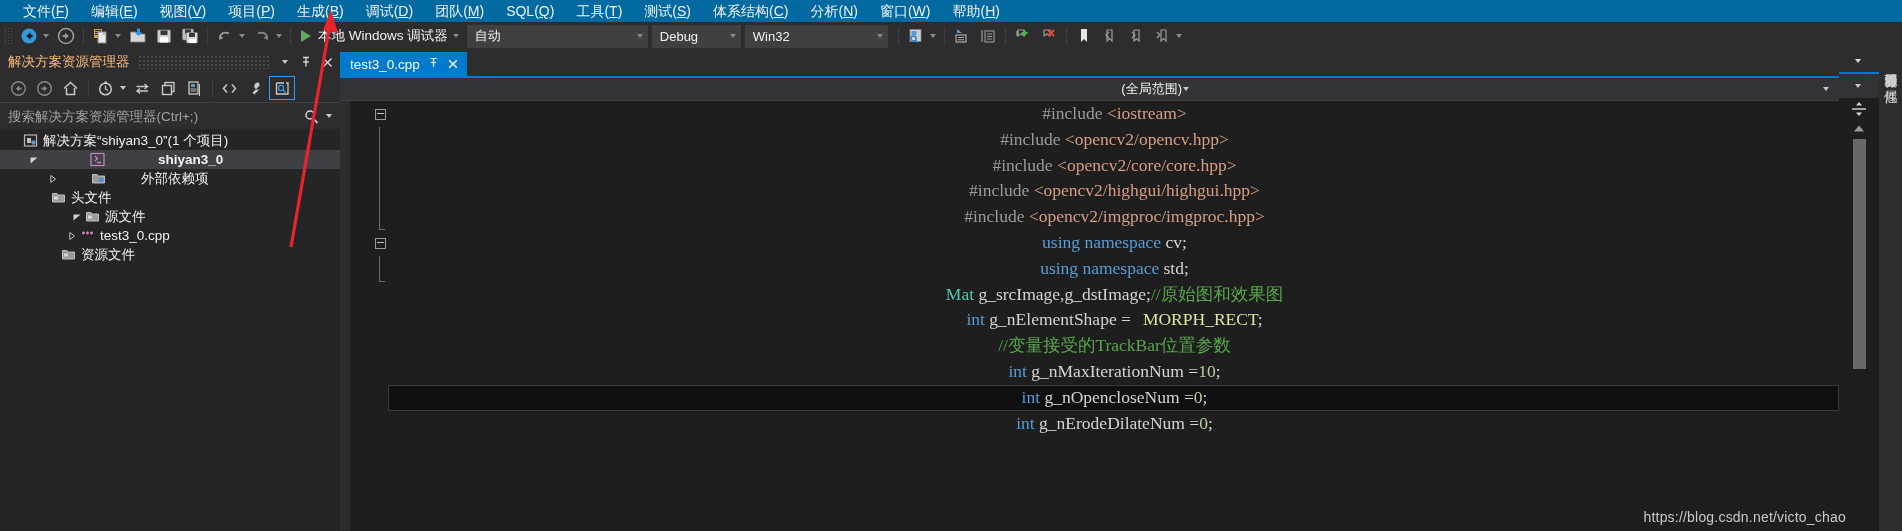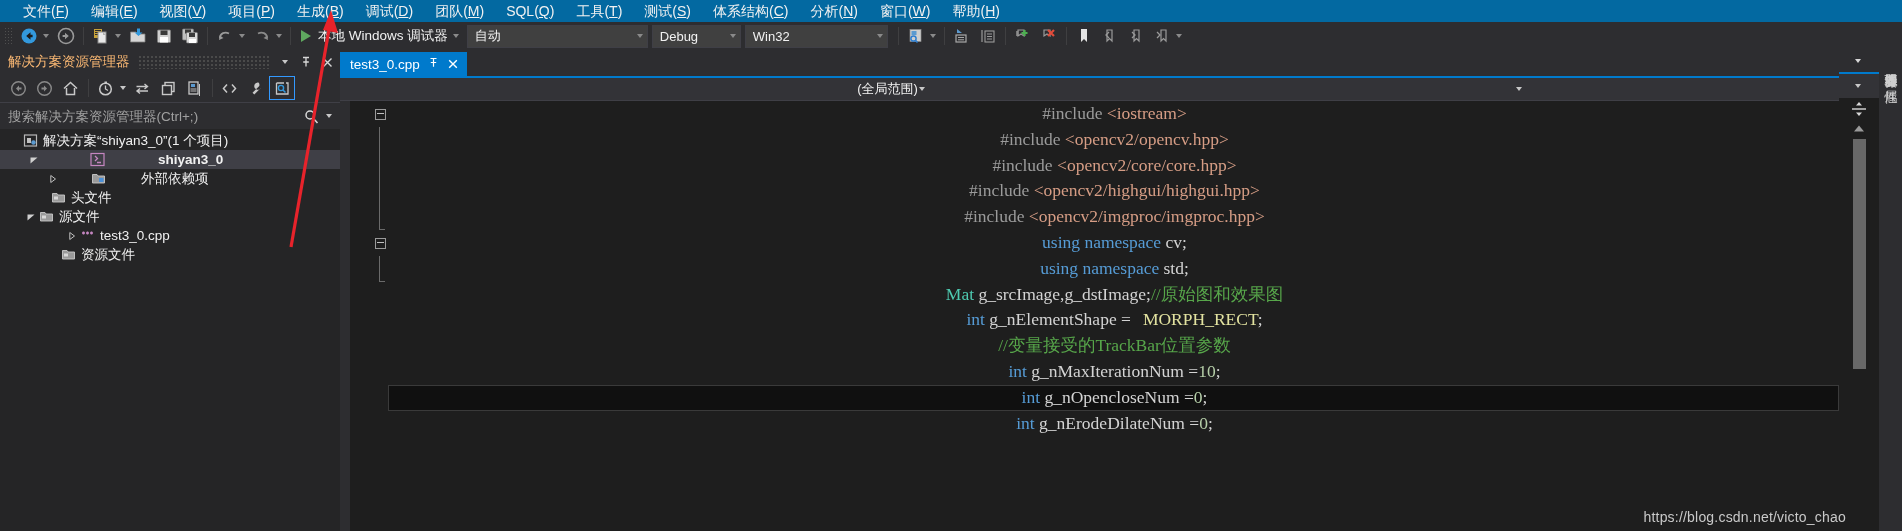--- a/index.html
+++ b/index.html
@@ -60,21 +60,21 @@
   .tabstrip{height:26px;display:flex;align-items:flex-end;background:#2d2d30;flex:0 0 auto;position:relative;}
   .tab{height:24px;display:flex;align-items:center;background:#007acc;color:#ffffff;padding:0 6px 0 10px;font-size:13.5px;}
   .tab .tname{margin-right:8px;white-space:nowrap;}
   .tab .tpin{margin-right:6px;font-size:12px;color:#fff;}
   .tab .tclose{font-size:13px;color:#fff;padding:0 3px;}
   .tabstrip-fill{flex:1 1 auto;height:24px;}
   .tab-underline{height:2px;background:#007acc;flex:0 0 auto;}
   .scopebar{height:22px;background:#333337;display:flex;align-items:center;flex:0 0 auto;
             border-bottom:1px solid #3f3f46;}
   .scope-left{flex:0 0 245px;height:22px;}
-  .scope-combo{flex:1 1 auto;height:22px;display:flex;align-items:center;justify-content:center;
+  .scope-combo{flex:1 1 auto;height:22px;display:flex;align-items:center;justify-content:flex-end;
                padding:0 6px 0 8px;color:#f1f1f1;font-size:13px;}
   .scope-combo2{flex:0 0 600px;}
 
   .codearea{flex:1 1 auto;display:flex;min-height:0;background:#1e1e1e;position:relative;overflow:hidden;}
   .ind-margin{flex:0 0 10px;background:#2d2d30;}
   .glyph-margin{flex:0 0 22px;background:#1e1e1e;}
   .fold-margin{flex:0 0 16px;background:#1e1e1e;position:relative;}
   .code{flex:1 1 auto;position:relative;min-width:0;
         font-family:"Liberation Serif","DejaVu Serif",serif;font-size:17.5px;line-height:25.8px;text-align:center;}
   .cline{height:25.8px;white-space:pre;padding-left:2px;color:#d4d4d4;position:relative;}
@@ -446,21 +446,21 @@
           <div class="tr" style="padding-left: 36px;">
             <span class="tw"></span>
             <span class="ticon">
               <svg width="15" height="15" viewBox="0 0 15 15">
                 <path d="M1.5 3.5 L6 3.5 L7 5 L13.5 5 L13.5 12 L1.5 12 Z" fill="#9a9a9a" stroke="#c8c8c8" stroke-width=".9"></path>
                 <rect x="3" y="6.5" width="4" height="3" fill="#d8d8d8"></rect>
               </svg>
             </span>
             <span>头文件</span>
           </div>
-          <div class="tr" style="padding-left: 24px;">
+          <div class="tr" style="padding-left: 70px;">
             <span class="tw">
               <svg width="10" height="10" viewBox="0 0 10 10">
                 <path d="M1.5 2.5 L8.5 2.5 L1.5 8.5 Z" fill="#d0d0d0"></path>
               </svg>
             </span>
             <span class="ticon">
               <svg width="15" height="15" viewBox="0 0 15 15">
                 <path d="M1.5 3.5 L6 3.5 L7 5 L13.5 5 L13.5 12 L1.5 12 Z" fill="#9a9a9a" stroke="#c8c8c8" stroke-width=".9"></path>
                 <rect x="3" y="6.5" width="4" height="3" fill="#d8d8d8"></rect>
               </svg>

